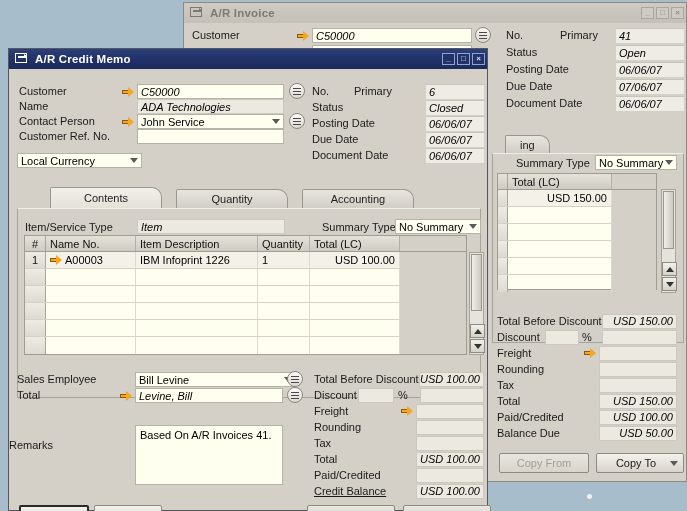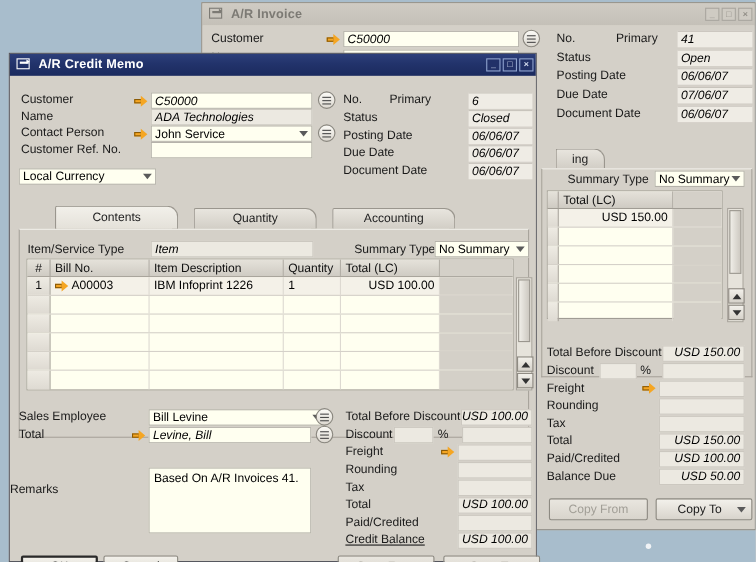--- a/index.html
+++ b/index.html
@@ -392,21 +392,21 @@
 
     <div class="lbl" style="position:absolute;left:313px;top:152px;">Summary Type</div>
     <div class="combo" style="position:absolute;left:386px;top:150px;width:86px;">
       <span class="sp">No Summary</span>
       <span class="caret"></span>
     </div>
 
     <div class="grid" style="left:15px;top:166px;width:443px;height:120px;">
       <div class="ghead">
         <div class="gh" style="width:21px;justify-content:center;border-right:1px solid #a8a49c;">#</div>
-        <div class="gh" style="width:90px;">Bill No.</div>
+        <div class="gh" style="width:90px;">Name No.</div>
         <div class="gh" style="width:122px;">Item Description</div>
         <div class="gh" style="width:52px;">Quantity</div>
         <div class="gh" style="width:90px;">Total (LC)</div>
         <div class="gh gfill" style="flex:1 1 auto;border-right:none;"></div>
       </div>
 
       <div class="grow first">
         <div class="gc num" style="width:21px;">1</div>
         <div class="gc" style="width:90px;">
           <span class="linkarrow" style="margin-right:2px;"></span>

